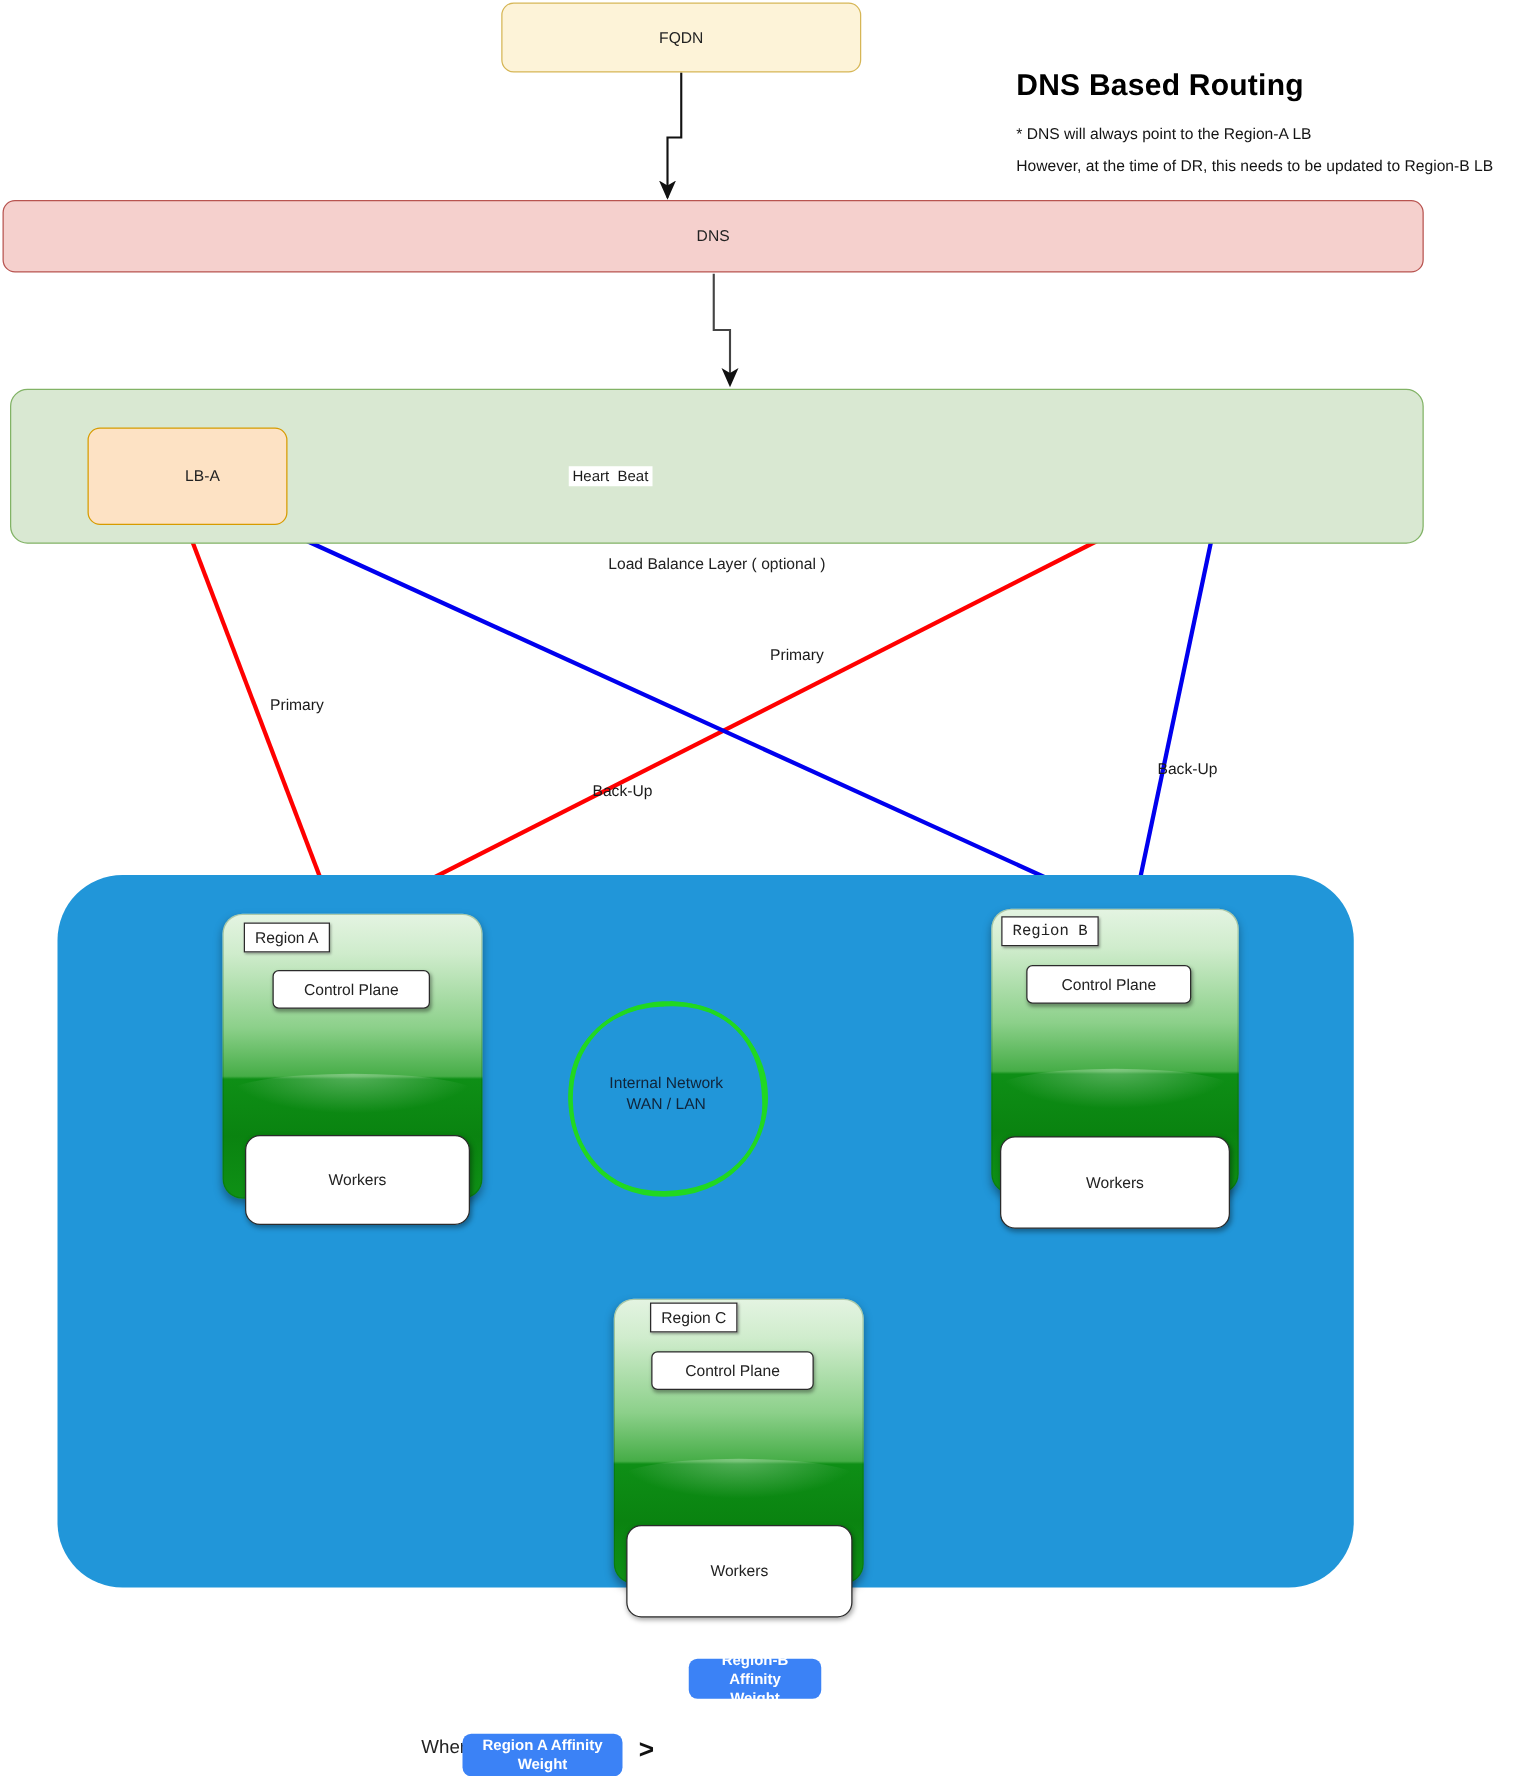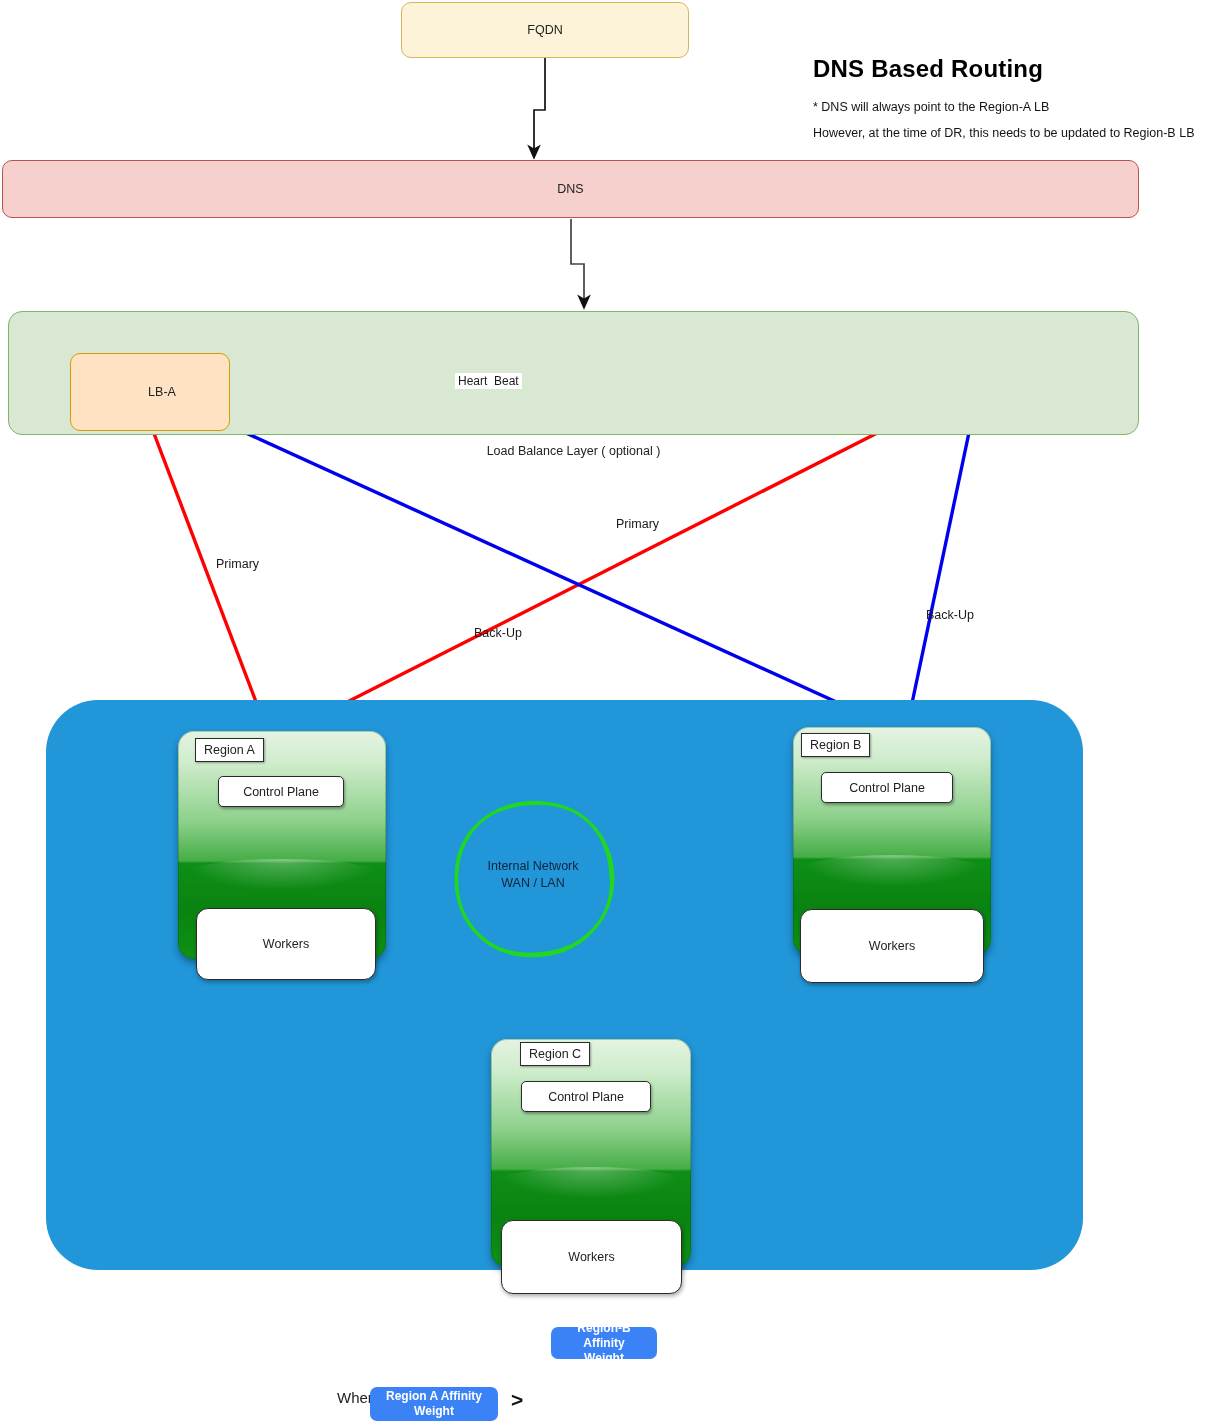--- a/index.html
+++ b/index.html
@@ -29,21 +29,21 @@
     background:#d9e8d2;border:1px solid #82b366;border-radius:14px;
   }
   .lb-layer-label{
     position:absolute;left:8px;top:444px;width:1131px;text-align:center;
     font-size:12.5px;color:#222;
   }
   .lb-box{
     width:160px;height:78px;background:#fde2c4;border:1px solid #d79b00;
     border-radius:10px;font-size:12.5px;color:#222;
   }
-  .lb-a{left:70px;top:353px;padding-left:24px;}
+  .lb-a{left:70px;top:342px;padding-left:24px;}
   .lb-b{left:889px;top:342px;}
 
   
   .cluster{
     position:absolute;left:46px;top:700px;width:1037px;height:570px;
     background:#2196d9;border-radius:52px;
   }
   .cluster-label{
     position:absolute;left:46px;top:1275px;width:1037px;text-align:center;
     font-size:12.5px;color:#2b2b9e;font-weight:600;
@@ -206,21 +206,21 @@
   <div class="region region-a"></div>
   <div class="region-tag" style="left:195px;top:738px;">Region A</div>
   <div class="ctrl-plane" style="left:218px;top:776px;width:124px;height:29px;">
     <span>Control Plane</span>
   </div>
   <div class="workers" style="left:196px;top:860px;width:178px;height:70px;">
     <span>Workers</span>
   </div>
 
   <div class="region region-b"></div>
-  <div class="region-tag" style="left:801px;top:733px;">Region B</div>
+  <div class="region-tag" style="left:801px;top:733px;font-family:Liberation Mono, monospace;">Region B</div>
   <div class="ctrl-plane" style="left:821px;top:772px;width:130px;height:29px;">
     <span>Control Plane</span>
   </div>
   <div class="workers" style="left:800px;top:861px;width:182px;height:72px;">
     <span>Workers</span>
   </div>
 
   <div class="region region-c"></div>
   <div class="region-tag" style="left:520px;top:1042px;">Region C</div>
   <div class="ctrl-plane" style="left:521px;top:1081px;width:128px;height:29px;">

